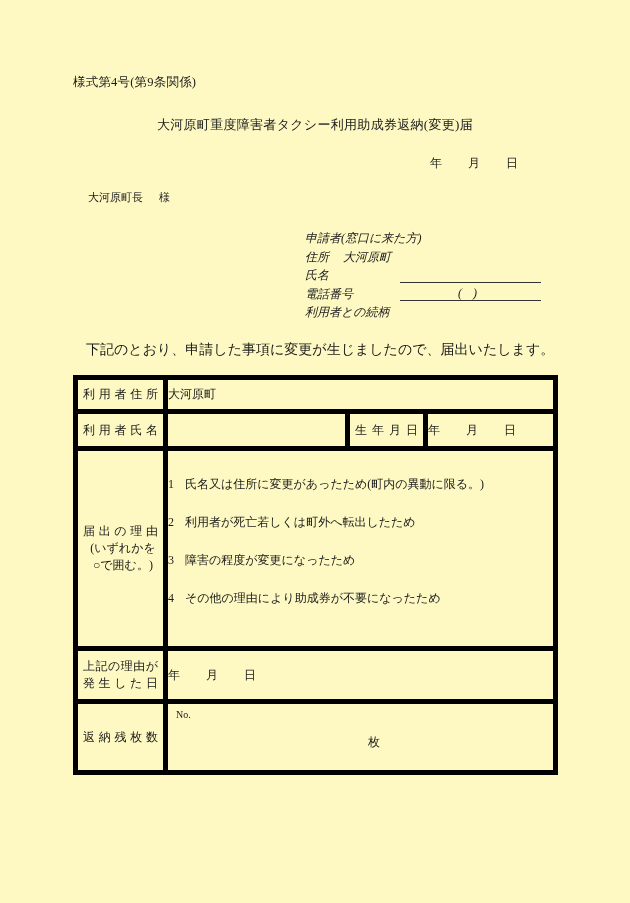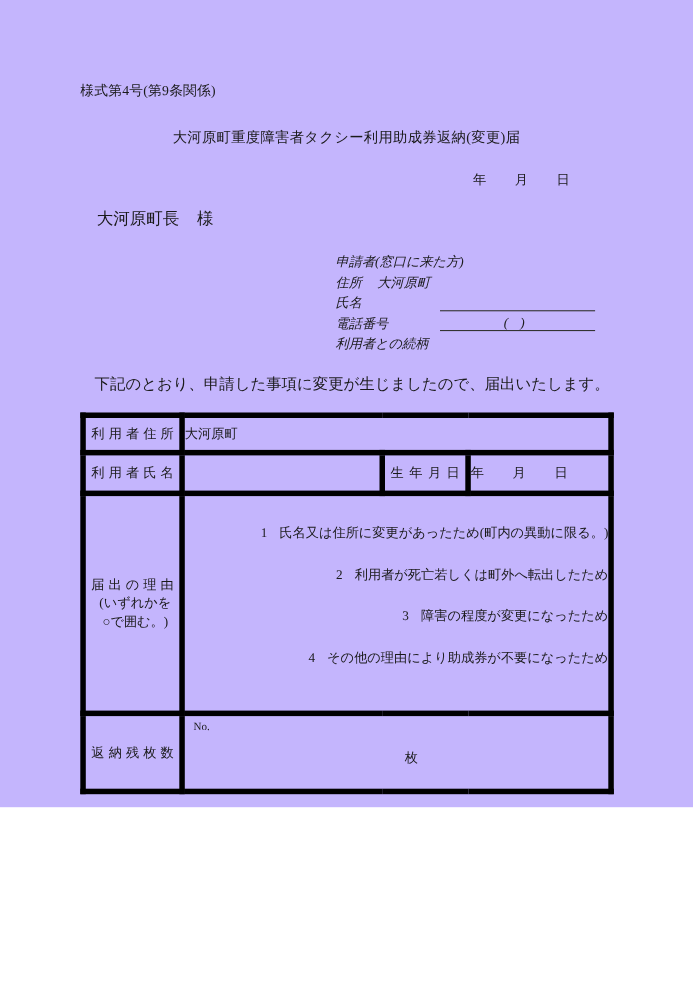--- a/index.html
+++ b/index.html
@@ -7,22 +7,22 @@
     padding: 0;
     background: #ffffff;
   }
   body {
     font-family: "Liberation Serif", "DejaVu Serif", serif;
     color: #1a1a1a;
   }
   #page {
     position: relative;
     width: 630px;
-    height: 734px;
-    background: #c4b5fd;
+    height: 903px;
+    background: #fef9c3;
     overflow: hidden;
   }
 
   
   .form-no {
     position: absolute;
     left: 73px;
     top: 74px;
     font-size: 12.5px;
     letter-spacing: 0.2px;
@@ -49,21 +49,21 @@
   .date-line .dl-m { margin-right: 26px; }
   .date-line.top-date {
     left: 430px;
     top: 155px;
   }
 
   .addressee {
     position: absolute;
     left: 88px;
     top: 190px;
-    font-size: 15px;
+    font-size: 11px;
     white-space: nowrap;
   }
   .addressee .sama { margin-left: 16px; }
 
   
   .applicant {
     position: absolute;
     left: 305px;
     top: 229px;
     font-size: 12px;
@@ -150,21 +150,20 @@
     text-align: center;
   }
   .dob-val {
     text-align: left;
     padding-left: 42px;
   }
 
   .reason-list {
     padding: 12px 0 10px 14px;
     line-height: 16px;
-    text-align: right;
   }
   .reason-item {
     display: block;
     white-space: nowrap;
     margin-bottom: 22px;
   }
   .reason-item:last-child { margin-bottom: 16px; }
   .reason-item .num { margin-right: 11px; }
 
   .date-inline {
@@ -273,20 +272,29 @@
           <span class="lbl-block">○で囲む。)</span>
         </td>
         <td class="reason-list" colspan="3">
           <span class="reason-item"><span class="num">1</span><span>氏名又は住所に変更があったため(町内の異動に限る。)</span></span>
           <span class="reason-item"><span class="num">2</span><span>利用者が死亡若しくは町外へ転出したため</span></span>
           <span class="reason-item"><span class="num">3</span><span>障害の程度が変更になったため</span></span>
           <span class="reason-item"><span class="num">4</span><span>その他の理由により助成券が不要になったため</span></span>
         </td>
       </tr>
 
+      <tr class="r-date">
+        <td class="lbl-cell">
+          <span class="lbl-spread">上記の理由が</span>
+          <span class="lbl-spread">発生した日</span>
+        </td>
+        <td class="date-inline" colspan="3">
+          <span class="dl-y">年</span><span class="dl-m">月</span><span class="dl-d">日</span>
+        </td>
+      </tr>
 
       <tr class="r-count">
         <td class="lbl-cell">
           <span class="lbl-spread">返納残枚数</span>
         </td>
         <td class="count-cell" colspan="3">
           <span class="count-no">No.</span>
           <span class="count-mai">枚</span>
         </td>
       </tr>

